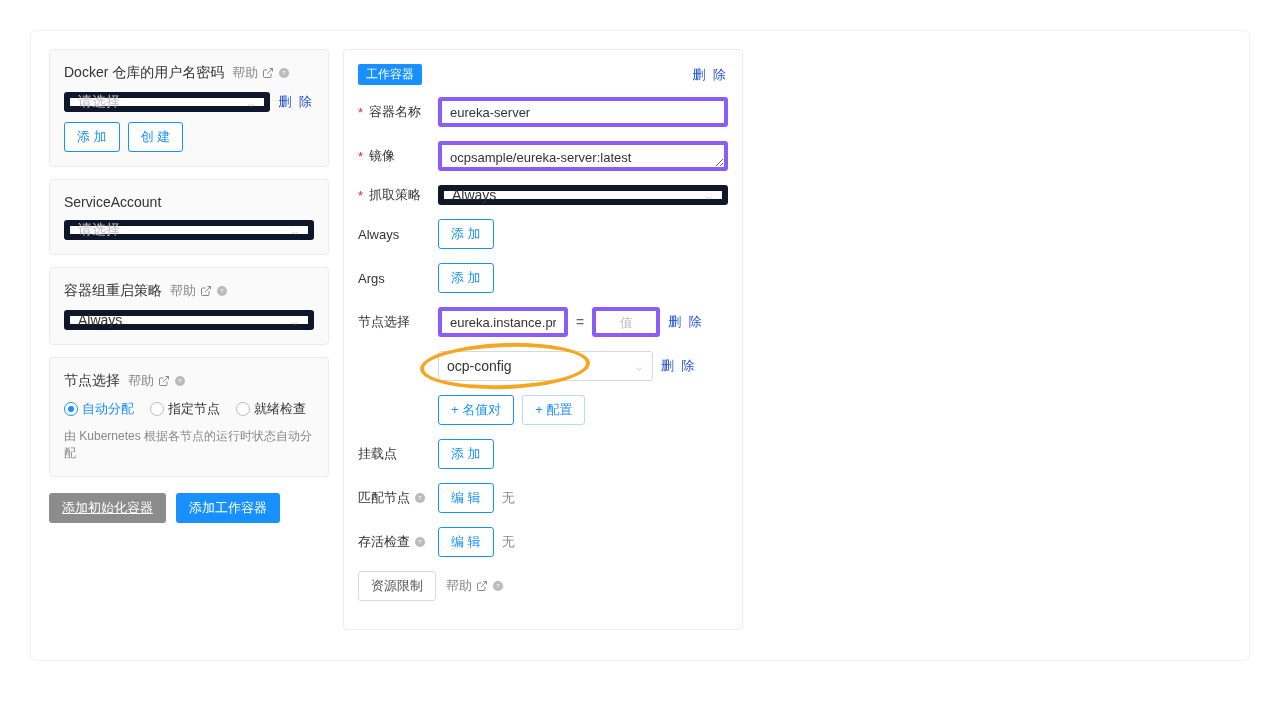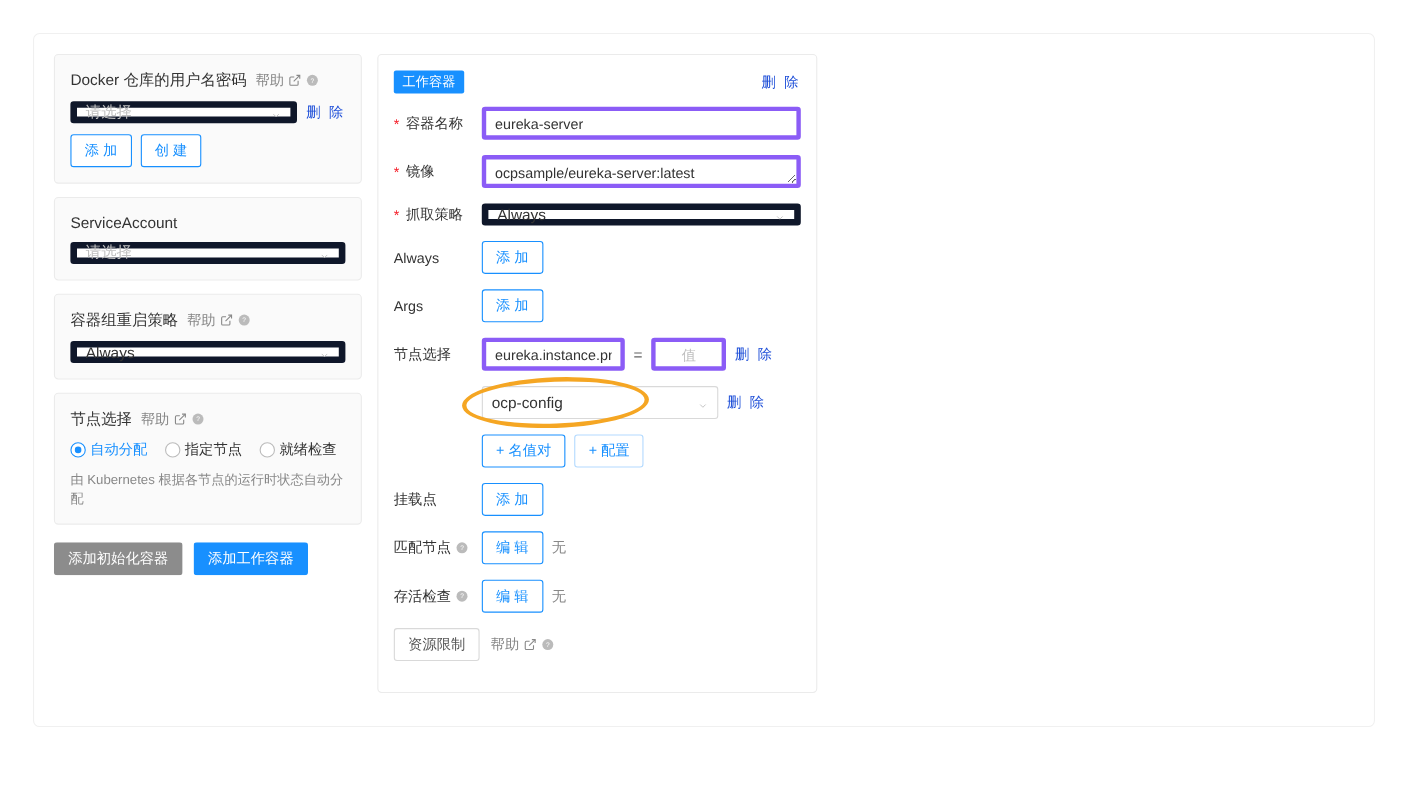--- a/index.html
+++ b/index.html
@@ -21,21 +21,21 @@
     .select { width: 100%; height: 20px; border: 6px solid #0f172a; border-radius: 3px; background: #fff; display: flex; align-items: center; padding: 0 8px; justify-content: space-between; color: #bfbfbf; cursor:pointer;gap:28px; }
     .select .val { color: #333; }
     .chev { width: 10px; height: 10px; }
     .chev svg { width: 10px; height: 10px; color: #bfbfbf; }
     .row-btns { display: flex; gap: 8px; margin-top: 10px; }
     .btn { display: inline-flex; align-items: center; justify-content: center; height: 30px; padding: 0 12px; border-radius: 3px; font-size: 13px; cursor: pointer; border: 1px solid transparent; white-space: nowrap; }
     .btn-outline-blue { border: 1px solid #1890ff; color: #1890ff; background: #fff; }
     .btn-outline-blue-light { border: 1px solid #b3daff; color: #1890ff; background: #fff; }
     .btn-outline-gray { border: 1px solid #d9d9d9; color: #555; background: #fff; }
     .btn-blue { background: #1890ff; color: #fff; }
-    .btn-gray { background: #8c8c8c; color: #fff; }
+    .btn-gray { background: #8c8c8c; color: #fff; text-decoration: underline; }
     .link { color: #1d4ed8; font-size: 13px; cursor: pointer; letter-spacing: 2px; }
     .radio-row { display: flex; gap: 16px; margin: 10px 0; }
     .radio-item { display: flex; align-items: center; gap: 4px; font-size: 13px; }
     .radio { width: 14px; height: 14px; border: 1px solid #bbb; border-radius: 50%; display: inline-flex; align-items: center; justify-content: center; background:#fff; }
     .radio.checked { border-color: #1890ff; }
     .radio.checked::after { content: ""; width: 6px; height: 6px; border-radius: 50%; background: #1890ff; }
     .hint { font-size: 12px; color: #888; margin-top: 4px; }
     .hint-blue { color:#1890ff; }
     .floor-btns { display: flex; gap: 10px; margin-top: 16px; }
     .tag-blue { display: inline-block; background: #1890ff; color: #fff; font-size: 12px; padding: 2px 8px; border-radius: 2px; }

